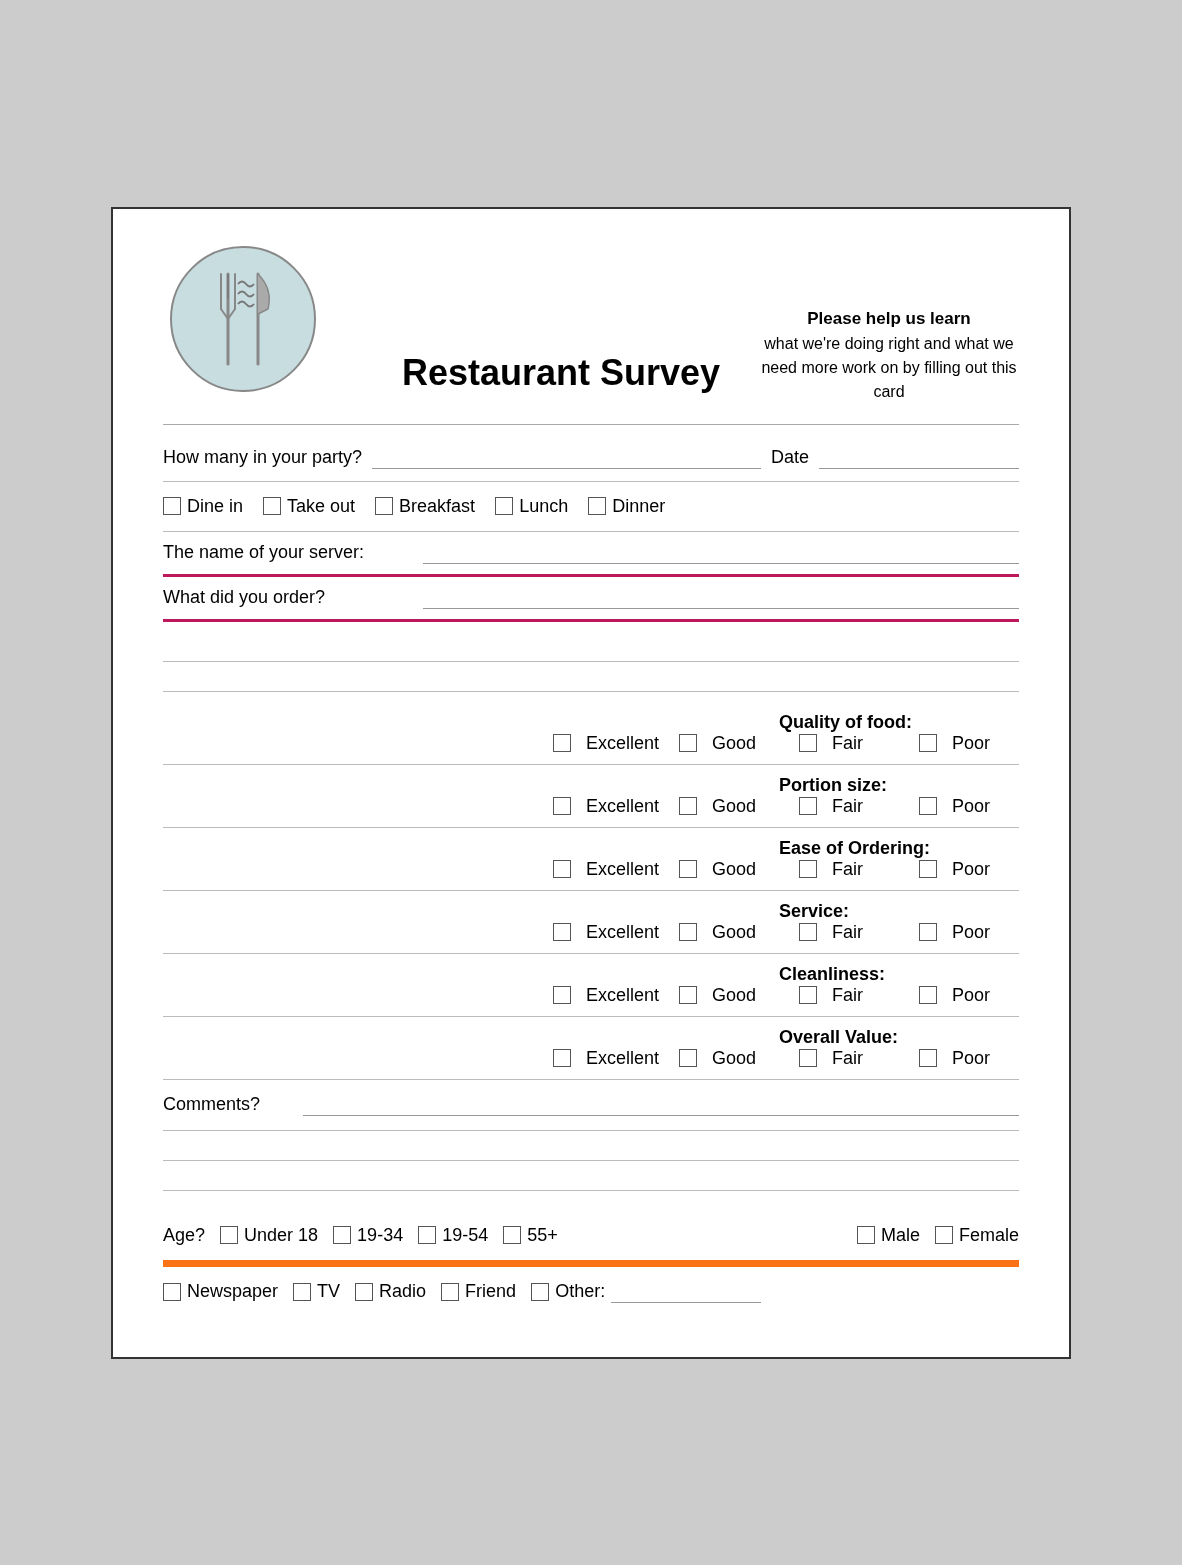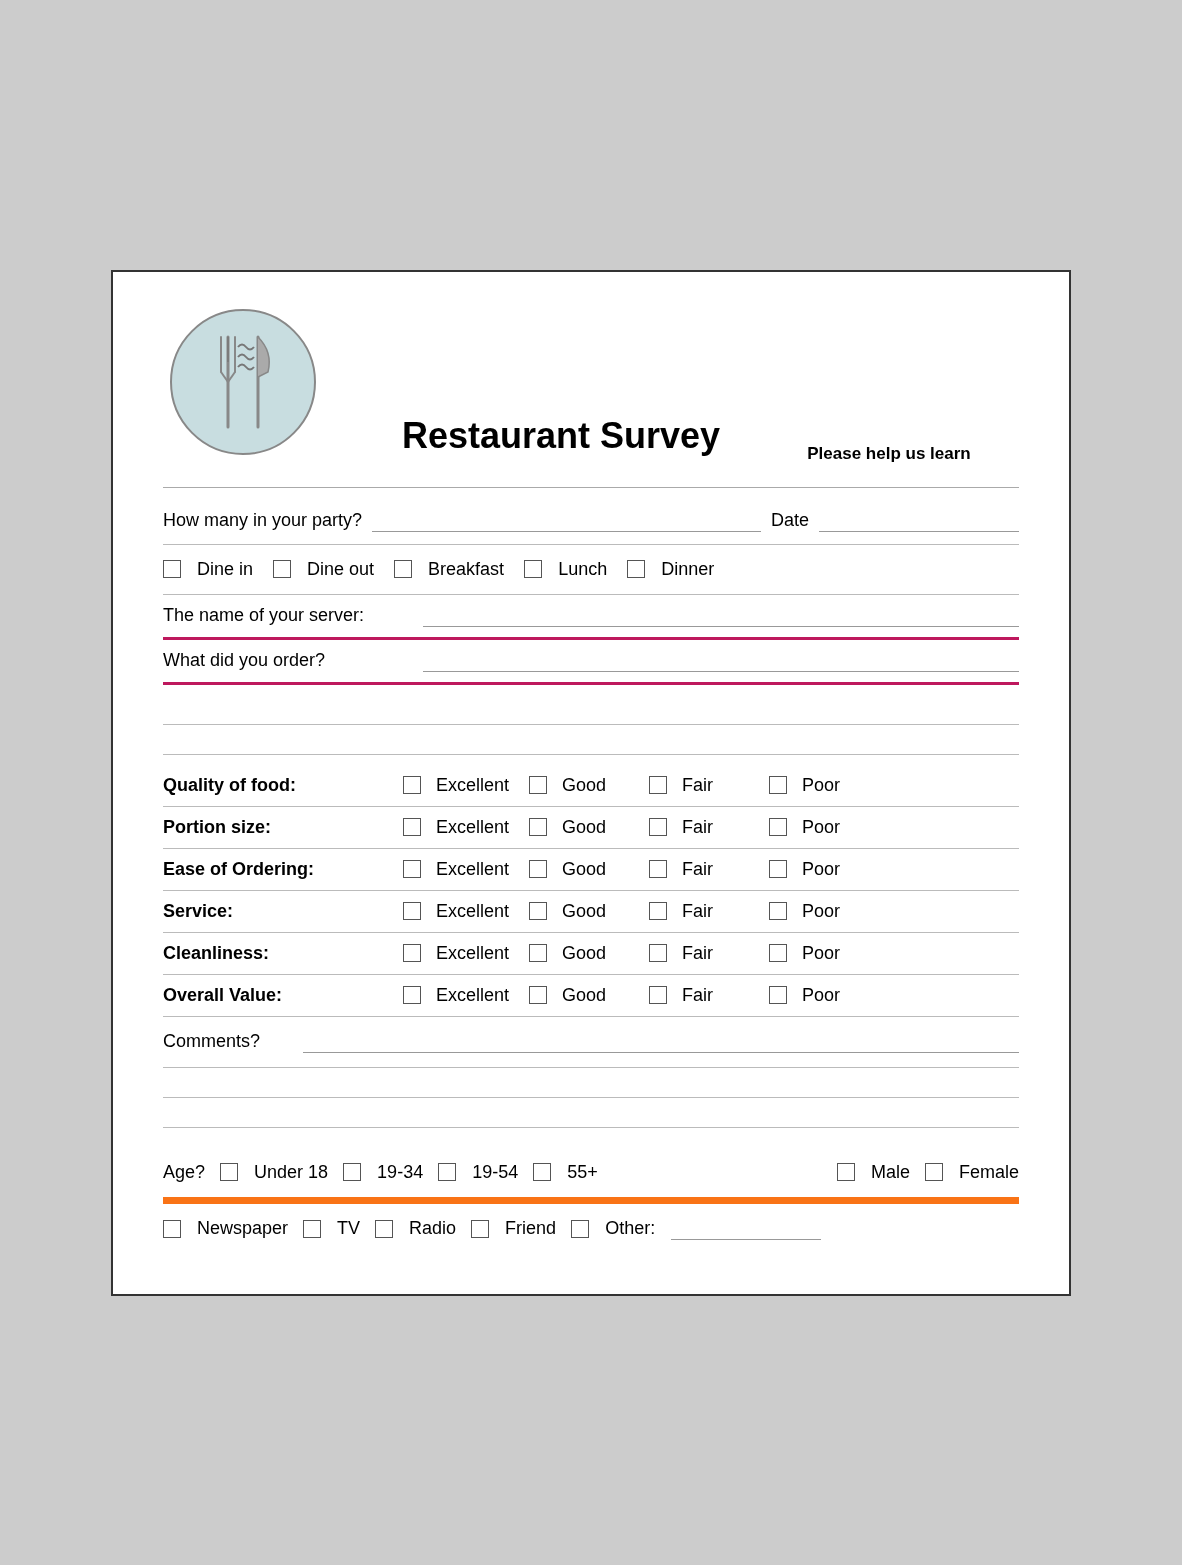--- a/index.html
+++ b/index.html
@@ -79,21 +79,21 @@
     .checkbox-row {
       display: flex;
       align-items: center;
       padding: 14px 0;
       border-bottom: 1px solid #bbb;
       gap: 20px;
     }
     .cb-item {
       display: flex;
       align-items: center;
-      gap: 16px;
+      gap: 6px;
       font-size: 18px;
     }
     .cb-box {
       width: 18px;
       height: 18px;
       border: 1.5px solid #555;
       display: inline-block;
       flex-shrink: 0;
     }
 
@@ -118,20 +118,21 @@
 
     
     .rating-section {
       margin-top: 10px;
     }
     .rating-row {
       display: flex;
       align-items: flex-end;
       padding: 10px 0;
       border-bottom: 1px solid #bbb;
+      flex-direction: column;
     }
     .rating-label {
       width: 240px;
       font-weight: bold;
       font-size: 18px;
       flex-shrink: 0;
     }
     .rating-options {
       display: flex;
       flex: 1;
@@ -221,40 +222,41 @@
         <path d="M75 45 Q79 40 83 45 Q87 50 91 45" fill="none" stroke="#777" stroke-width="2"></path>
         <path d="M75 55 Q79 50 83 55 Q87 60 91 55" fill="none" stroke="#777" stroke-width="2"></path>
         <path d="M75 65 Q79 60 83 65 Q87 70 91 65" fill="none" stroke="#777" stroke-width="2"></path>
       </svg>
     </div>
     <div class="title-area">
       <h1>Restaurant Survey</h1>
     </div>
     <div class="subtitle-area">
       <div class="bold-line">Please help us learn</div>
+      <div>what we're doing right and what we need more work on by filling out this card</div>
     </div>
   </div>
 
   <hr class="section-line">
 
   <div class="party-date-row">
     <span class="party-label">How many in your party?</span>
     <div class="party-fill"></div>
     <span class="date-label">Date</span>
     <div class="date-fill"></div>
   </div>
 
   <div class="checkbox-row">
     <div class="cb-item">
       <span class="cb-box"></span>
       <label>Dine in</label>
     </div>
     <div class="cb-item">
       <span class="cb-box"></span>
-      <label>Dine out</label>
+      <label>Take out</label>
     </div>
     <div class="cb-item">
       <span class="cb-box"></span>
       <label>Breakfast</label>
     </div>
     <div class="cb-item">
       <span class="cb-box"></span>
       <label>Lunch</label>
     </div>
     <div class="cb-item">

